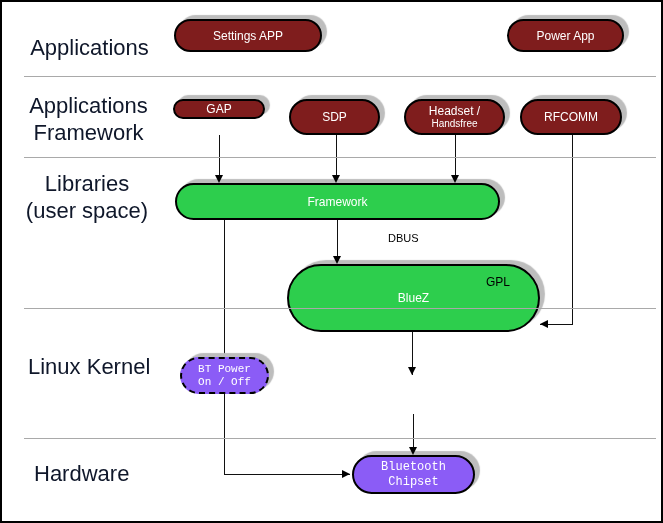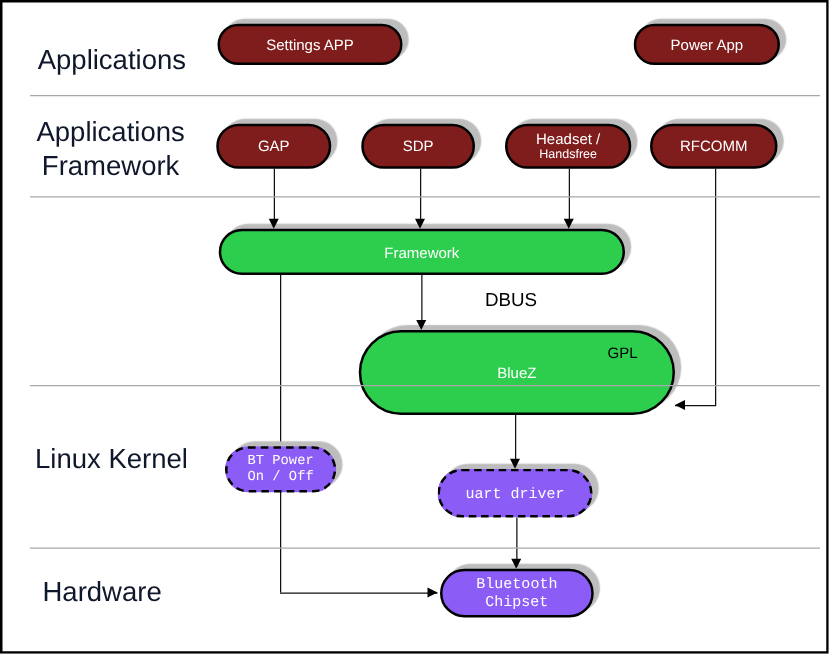--- a/index.html
+++ b/index.html
@@ -36,21 +36,21 @@
     border:2px solid #000;
     box-shadow:5px -4px 1px 0 #bdbdbd;
     text-align:center;
   }
   .blue{background:#7f1d1d;}
   .green{background:#2dce4d;}
   .red{background:#8b5cf6;font-family:Liberation Mono, monospace;}
   .dashed{border:2px dashed #000;}
   .p-settings{left:172px;top:17px;width:148px;height:33px;}
   .p-phone{left:505px;top:17px;width:117px;height:33px;}
-  .p-gap{left:171px;top:97px;width:92px;height:36px;}
+  .p-gap{left:171px;top:97px;width:92px;height:20px;}
   .p-sdp{left:287px;top:97px;width:91px;height:36px;}
   .p-headset{left:402px;top:97px;width:101px;height:36px;font-size:12px;line-height:13px;text-align:right;}
   .p-headset .sub{font-size:10px;line-height:11px;}
   .p-rfcomm{left:518px;top:97px;width:102px;height:36px;}
   .p-framework{left:173px;top:181px;width:325px;height:37px;}
   .p-bluez{left:285px;top:262px;width:253px;height:68px;}
   .p-btpower{left:178px;top:355px;width:89px;height:37px;font-size:11px;line-height:13px;}
   .p-uart{left:348px;top:373px;width:124px;height:39px;}
   .p-chipset{left:350px;top:453px;width:123px;height:39px;line-height:15px;}
   .gpl-badge{position:absolute;right:28px;top:9px;color:#000;font-size:12px;}
@@ -60,21 +60,21 @@
   .l-gap{left:217px;top:133px;height:48px;}
   .l-sdp{left:334px;top:133px;height:48px;}
   .l-headset{left:453px;top:133px;height:48px;}
   .l-rfcomm{left:570px;top:133px;height:189px;}
   .l-rfcomm-h{left:538px;top:322px;width:33px;}
   .l-fwleft{left:222px;top:218px;height:254px;}
   .l-fwleft-h{left:222px;top:472px;width:126px;}
   .l-dbus{left:335px;top:218px;height:44px;}
   .l-bluez-uart{left:410px;top:330px;height:43px;}
   .l-uart-chip{left:411px;top:412px;height:41px;}
-  .edge-label{position:absolute;color:#000;font-size:15px;z-index:2;padding-left:43px;}
+  .edge-label{position:absolute;color:#000;font-size:11px;z-index:2;padding-left:43px;}
   .lab-dbus{left:343px;top:230px;}
   
   .arr{position:absolute;width:0;height:0;z-index:5;}
   .arr.down{border-left:4px solid transparent;border-right:4px solid transparent;border-top:8px solid #000;}
   .arr.left{border-top:4px solid transparent;border-bottom:4px solid transparent;border-right:8px solid #000;}
   .arr.right{border-top:4px solid transparent;border-bottom:4px solid transparent;border-left:8px solid #000;}
   .a-gap{left:213px;top:173px;}
   .a-sdp{left:330px;top:173px;}
   .a-headset{left:449px;top:173px;}
   .a-dbus{left:331px;top:254px;}
@@ -90,20 +90,24 @@
 
   <div class="sep s1"></div>
   <div class="sep s2"></div>
   <div class="sep s3"></div>
   <div class="sep s4"></div>
 
   <div class="layer-label lab-applications">Applications</div>
   <div class="layer-label lab-appframework">
     <div>Applications</div>
     <div>Framework</div>
+  </div>
+  <div class="layer-label lab-libraries">
+    <div>Libraries</div>
+    <div>(user space)</div>
   </div>
   <div class="layer-label lab-kernel">Linux Kernel</div>
   <div class="layer-label lab-hardware">Hardware</div>
 
   <div class="vline l-gap"></div>
   <div class="vline l-sdp"></div>
   <div class="vline l-headset"></div>
   <div class="vline l-rfcomm"></div>
   <div class="hline l-rfcomm-h"></div>
   <div class="vline l-fwleft"></div>
@@ -136,20 +140,19 @@
   <div class="pill green p-framework">Framework</div>
   <div class="pill green p-bluez">
     <span>BlueZ</span>
     <span class="gpl-badge">GPL</span>
   </div>
 
   <div class="pill red dashed p-btpower">
     <div>BT Power</div>
     <div>On / Off</div>
   </div>
-  <div class="pill red dashed p-uart">uart driver</div>
 
   <div class="pill red p-chipset">
     <div>Bluetooth</div>
     <div>Chipset</div>
   </div>
 
 </div>
 
 </body></html>

